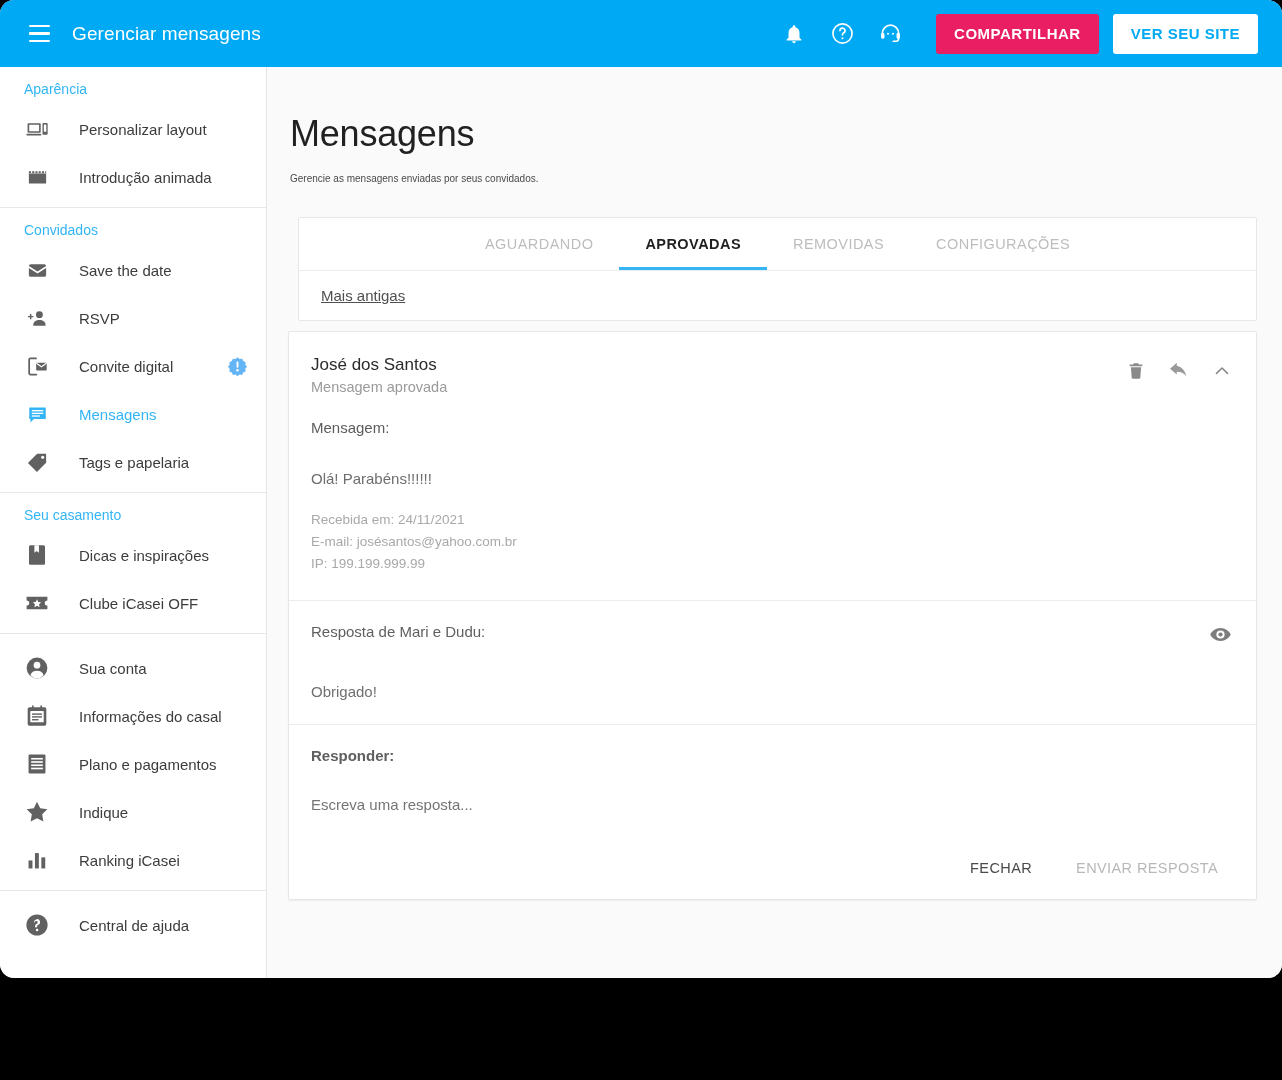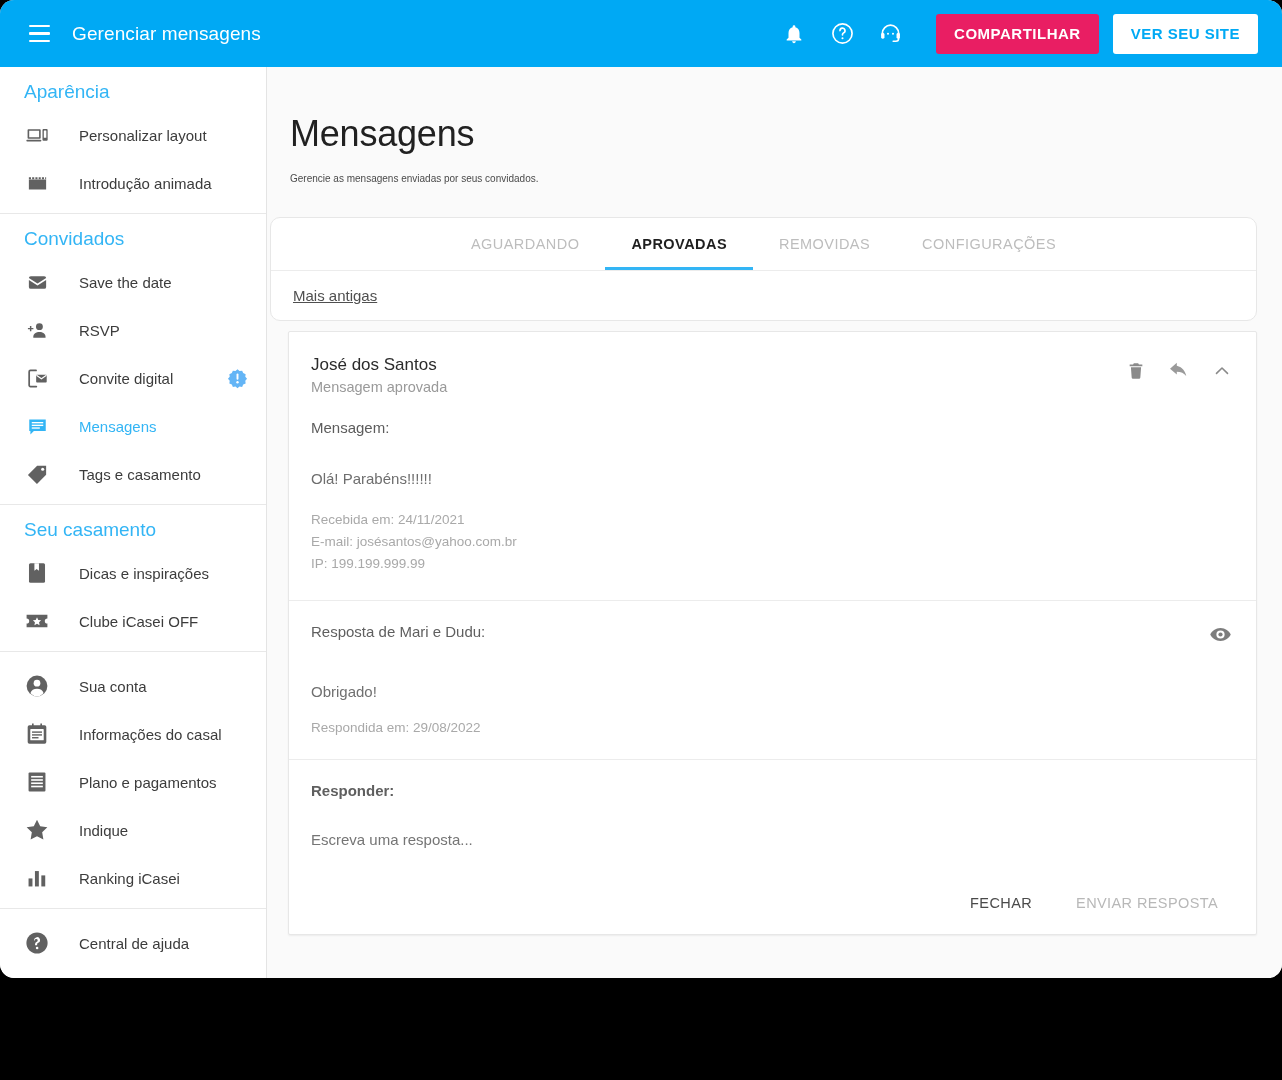--- a/index.html
+++ b/index.html
@@ -75,21 +75,21 @@
     width: 267px; height: 911px;
     background: #ffffff;
     border-right: 1px solid #e4e4e4;
     border-bottom-left-radius: 14px;
     overflow: hidden;
   }
   .nav-group { border-bottom: 1px solid #e8e8e8; }
   .nav-group:last-child { border-bottom: none; }
   .nav-group-title {
     color: #33B5F5;
-    font-size: 19px;
+    font-size: 14px;
     padding: 14px 0 8px 24px;
   }
   .nav-group.no-title { padding-top: 10px; }
   .nav-item {
     height: 48px;
     display: flex; align-items: center;
     padding-left: 24px; padding-right: 18px;
     cursor: pointer;
   }
   .nav-item:last-child { margin-bottom: 6px; }
@@ -120,24 +120,24 @@
     padding: 46px 0 0 23px;
     letter-spacing: -0.2px;
   }
   #page-subtitle {
     font-size: 10px; color: #4a4a4a;
     padding: 18px 0 0 23px;
   }
 
   
   #tabs-card {
-    margin: 33px 25px 0 3px;
+    margin: 33px 25px 0 31px;
     background: #ffffff;
     border: 1px solid #e7e7e7;
-    border-radius: 10px;
+    border-radius: 2px;
   }
   #tabs-row {
     height: 53px;
     display: flex; align-items: stretch; justify-content: center;
     border-bottom: 1px solid #ececec;
   }
   .tab {
     display: flex; align-items: center; justify-content: center;
     padding: 0 26px;
     font-size: 14.5px; letter-spacing: .45px;
@@ -325,21 +325,21 @@
         </span>
         <span class="nav-label">Mensagens</span>
       </div>
       <div class="nav-item">
         <span class="nav-icon">
           <svg width="23" height="23" viewBox="0 0 24 24" fill="#616161">
             <path d="M11.6 2.8H21v9.4L11.4 21.8 2 12.4 11.6 2.8z"></path>
             <circle cx="17.4" cy="6.6" r="1.6" fill="#ffffff"></circle>
           </svg>
         </span>
-        <span class="nav-label">Tags e casamento</span>
+        <span class="nav-label">Tags e papelaria</span>
       </div>
     </div>
 
     <div class="nav-group">
       <div class="nav-group-title">Seu casamento</div>
       <div class="nav-item">
         <svg class="nav-icon" width="23" height="23" viewBox="0 0 24 24" fill="#616161">
           <rect x="4.6" y="3" width="14.8" height="18" rx="1.4"></rect>
           <path d="M9.6 3h4.2v7l-2.1-1.7L9.6 10V3z" fill="#ffffff"></path>
         </svg>
@@ -471,21 +471,20 @@
         <div class="reply-head">
           <div class="reply-label">Resposta de Mari e Dudu:</div>
           <span class="action-icon">
             <svg width="23" height="23" viewBox="0 0 24 24" fill="#7d7d7d">
               <path d="M12 5.2c-5 0-9.1 3.4-10.7 6.8C2.9 15.4 7 18.8 12 18.8s9.1-3.4 10.7-6.8C21.1 8.6 17 5.2 12 5.2zm0 11.1a4.3 4.3 0 1 1 0-8.6 4.3 4.3 0 0 1 0 8.6z"></path>
               <circle cx="12" cy="12" r="2.2"></circle>
             </svg>
           </span>
         </div>
         <div class="reply-body">Obrigado!</div>
-        <div class="reply-date">Respondida em: 29/08/2022</div>
       </div>
 
       <div class="card-divider"></div>
 
       <div class="card-section">
         <div class="responder-label">Responder:</div>
         <input class="responder-input" type="text" placeholder="Escreva uma resposta..." style="">
       </div>
 
       <div class="card-footer">

